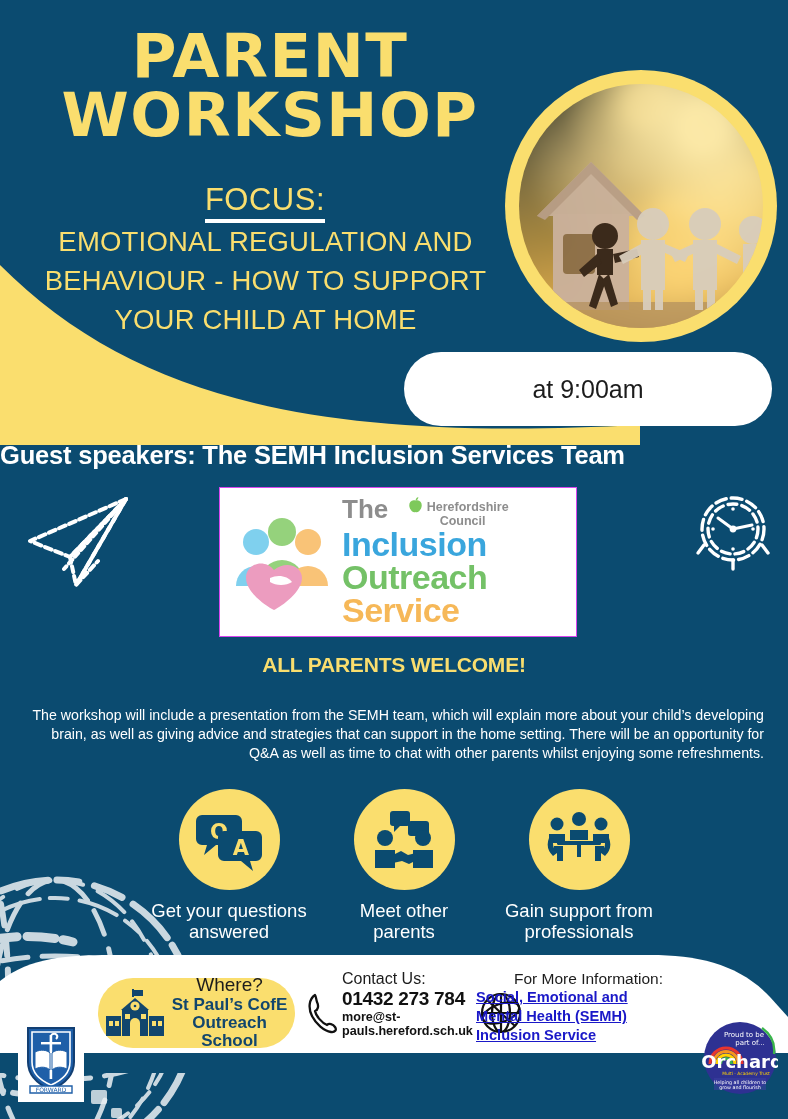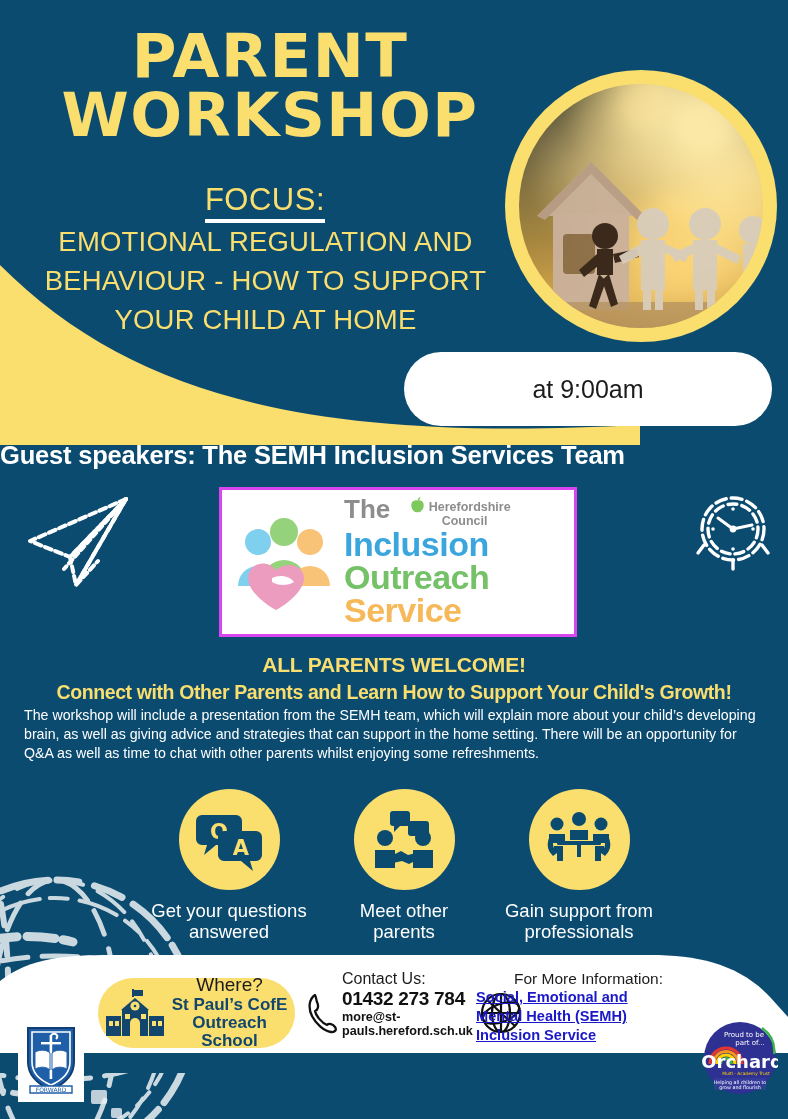--- a/index.html
+++ b/index.html
@@ -55,35 +55,35 @@
   }
   .date-pill sup{font-size:.58em;vertical-align:super;}
   
   .guest{
     position:absolute;left:0;top:441px;width:704px;text-align:left;
     color:#fff;font-size:25.5px;font-weight:700;letter-spacing:-.2px;
   }
   
   .logo-card{
     position:absolute;left:219px;top:487px;width:358px;height:150px;background:#fff;
-    border:3px solid #d946ef;display:flex;align-items:center;padding:0 8px;box-sizing:border-box;
+    border:1px solid #d946ef;display:flex;align-items:center;padding:0 8px;box-sizing:border-box;
   }
   .logo-words{margin-left:6px;line-height:.98;}
   .lw-the{color:#8d8d8d;font-weight:700;font-size:26px;display:inline-block;vertical-align:top;}
   .lw-hc{display:inline-block;vertical-align:top;margin-left:14px;color:#8d8d8d;
     font-size:12.5px;font-weight:700;line-height:1.12;}
   .lw-inc{color:#3aa6dd;font-weight:800;font-size:34px;letter-spacing:-.5px;}
   .lw-out{color:#74c167;font-weight:800;font-size:34px;letter-spacing:-.5px;}
   .lw-ser{color:#f6b858;font-weight:800;font-size:34px;letter-spacing:-.5px;}
   
   .welcome{position:absolute;left:0;top:653px;width:788px;text-align:center;
     color:#fade6e;font-size:21px;font-weight:800;letter-spacing:-.2px;}
   .connect{position:absolute;left:0;top:681px;width:788px;text-align:center;
     color:#fade6e;font-size:19.5px;font-weight:800;letter-spacing:-.4px;}
-  .para{position:absolute;left:24px;top:706px;width:740px;text-align:left;
+  .para{position:absolute;left:24px;top:706px;width:740px;text-align:right;
     color:#fff;font-size:14.2px;line-height:1.33;}
   
   .feat{position:absolute;top:789px;width:788px;height:170px;}
   .feat-item{position:absolute;width:200px;text-align:center;}
   .feat-circle{width:101px;height:101px;border-radius:50%;background:#fade6e;margin:0 auto;
     display:flex;align-items:center;justify-content:center;}
   .feat-label{margin-top:10px;color:#fff;font-size:18.5px;line-height:1.16;}
   
   .white-bar{position:absolute;left:0;top:955px;width:788px;height:118px;}
   .where-pill{
@@ -244,21 +244,20 @@
     <g fill="#ffffff">
       <circle cx="43" cy="42" r="3.4"></circle>
       <circle cx="43" cy="22" r="1.8"></circle>
         <circle cx="63" cy="42" r="1.8"></circle>
       <circle cx="43" cy="62" r="1.8"></circle>
         <circle cx="23" cy="42" r="1.8"></circle>
     </g>
   </svg>
 
   <div class="welcome">ALL PARENTS WELCOME!</div>
-  <div class="connect">Connect with Other Parents and Learn How to Support Your Child's Growth!</div>
   <div class="para">The workshop will include a presentation from the SEMH team, which will explain more about your child’s developing brain, as well as giving advice and strategies that can support in the home setting. There will be an opportunity for Q&amp;A as well as time to chat with other parents whilst enjoying some refreshments.</div>
 
   <div class="feat">
     <div class="feat-item" style="left:129px;">
       <div class="feat-circle">
         <svg width="66" height="62" viewBox="0 0 66 62">
           <path d="M6 6 h34 a6 6 0 0 1 6 6 v18 a6 6 0 0 1 -6 6 h-20 l-12 10 l3 -10 h-5 a6 6 0 0 1 -6 -6 v-18 a6 6 0 0 1 6 -6 z" fill="#0b4b70"></path>
           <text x="23" y="30" font-family="DejaVu Sans, sans-serif" font-size="21" font-weight="700" fill="#fade6e" text-anchor="middle">Q</text>
           <path d="M28 22 h32 a6 6 0 0 1 6 6 v18 a6 6 0 0 1 -6 6 h-6 l3 10 l-12 -10 h-17 a6 6 0 0 1 -6 -6 v-18 a6 6 0 0 1 6 -6 z" fill="#0b4b70"></path>
           <text x="45" y="46" font-family="DejaVu Sans, sans-serif" font-size="21" font-weight="700" fill="#fade6e" text-anchor="middle">A</text>

